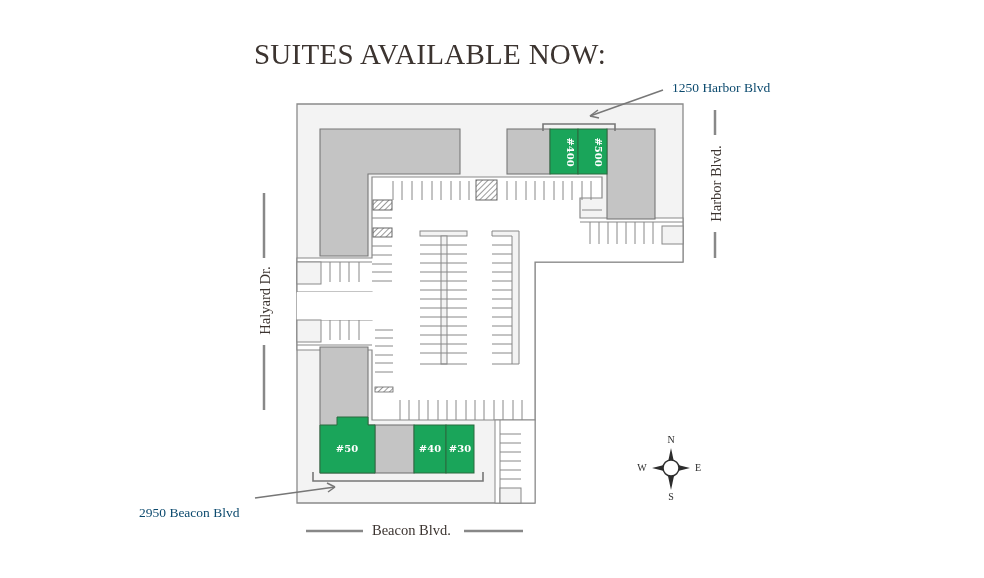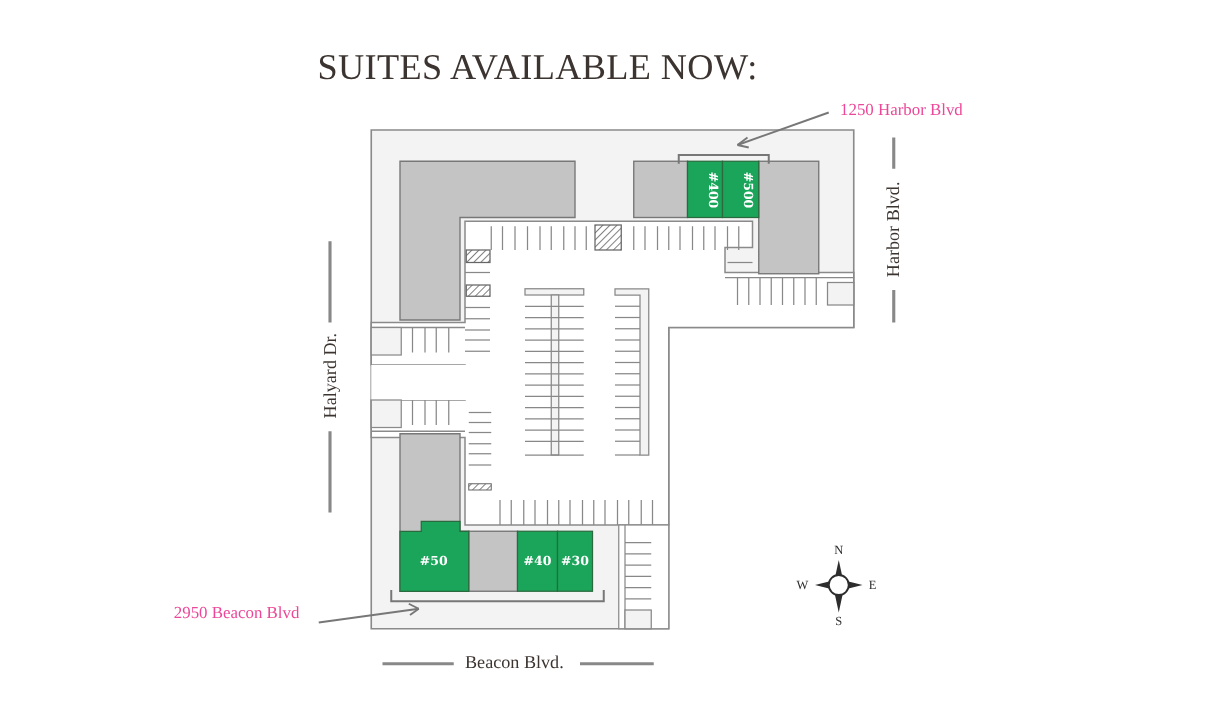--- a/index.html
+++ b/index.html
@@ -1,18 +1,18 @@
 <!DOCTYPE html>
 <html><head>
 <meta charset="utf-8">
 <style>
   html,body{margin:0;padding:0;background:#ffffff;}
   body{width:984px;height:578px;position:relative;overflow:hidden;font-family:"DejaVu Serif","Liberation Serif",serif;color:#3c3430;}
   .title{position:absolute;left:0;width:860px;top:38px;text-align:center;font-family:"Liberation Serif","DejaVu Serif",serif;font-size:29px;letter-spacing:0.3px;color:#3c3430;}
-  .lbl{position:absolute;font-family:"Liberation Serif","DejaVu Serif",serif;font-size:13.5px;color:#ec4899;white-space:nowrap;}
+  .lbl{position:absolute;font-family:"Liberation Serif","DejaVu Serif",serif;font-size:13.5px;color:#0c4a6e;white-space:nowrap;}
   .street{position:absolute;font-family:"Liberation Serif","DejaVu Serif",serif;font-size:14.5px;color:#3c3430;white-space:nowrap;}
   .vert{transform:rotate(-90deg);transform-origin:center center;}
   svg{position:absolute;left:0;top:0;}
   .suite-label{font-family:"DejaVu Serif","Liberation Serif",serif;font-weight:bold;font-size:10px;fill:#ffffff;}
   .compass-letter{font-family:"Liberation Serif","DejaVu Serif",serif;font-size:10px;fill:#2d2d2d;}
 </style>
 </head>
 <body>
 
 <div class="title">SUITES AVAILABLE NOW:</div>
@@ -207,17 +207,17 @@
     <path d="M690,468 L678,465 L673,468 L678,471 Z" fill="#2d2d2d"></path>
     <circle cx="671" cy="468" r="8" fill="#ffffff" stroke="#2d2d2d" stroke-width="1.5"></circle>
     <text class="compass-letter" x="671" y="443" text-anchor="middle">N</text>
     <text class="compass-letter" x="671" y="500" text-anchor="middle">S</text>
     <text class="compass-letter" x="642" y="471" text-anchor="middle">W</text>
     <text class="compass-letter" x="698" y="471" text-anchor="middle">E</text>
   </g>
 </svg>
 
 <div class="lbl" style="left:672px;top:80px;">1250 Harbor Blvd</div>
-<div class="lbl" style="left:139px;top:482px;">2950 Beacon Blvd</div>
+<div class="lbl" style="left:139px;top:505px;">2950 Beacon Blvd</div>
 
 <div class="street vert" style="left:225px;top:292px;width:80px;text-align:center;">Halyard Dr.</div>
 <div class="street vert" style="left:674px;top:175px;width:84px;text-align:center;">Harbor Blvd.</div>
 <div class="street" style="left:372px;top:522px;text-align:center;">Beacon Blvd.</div>
 
 </body></html>

